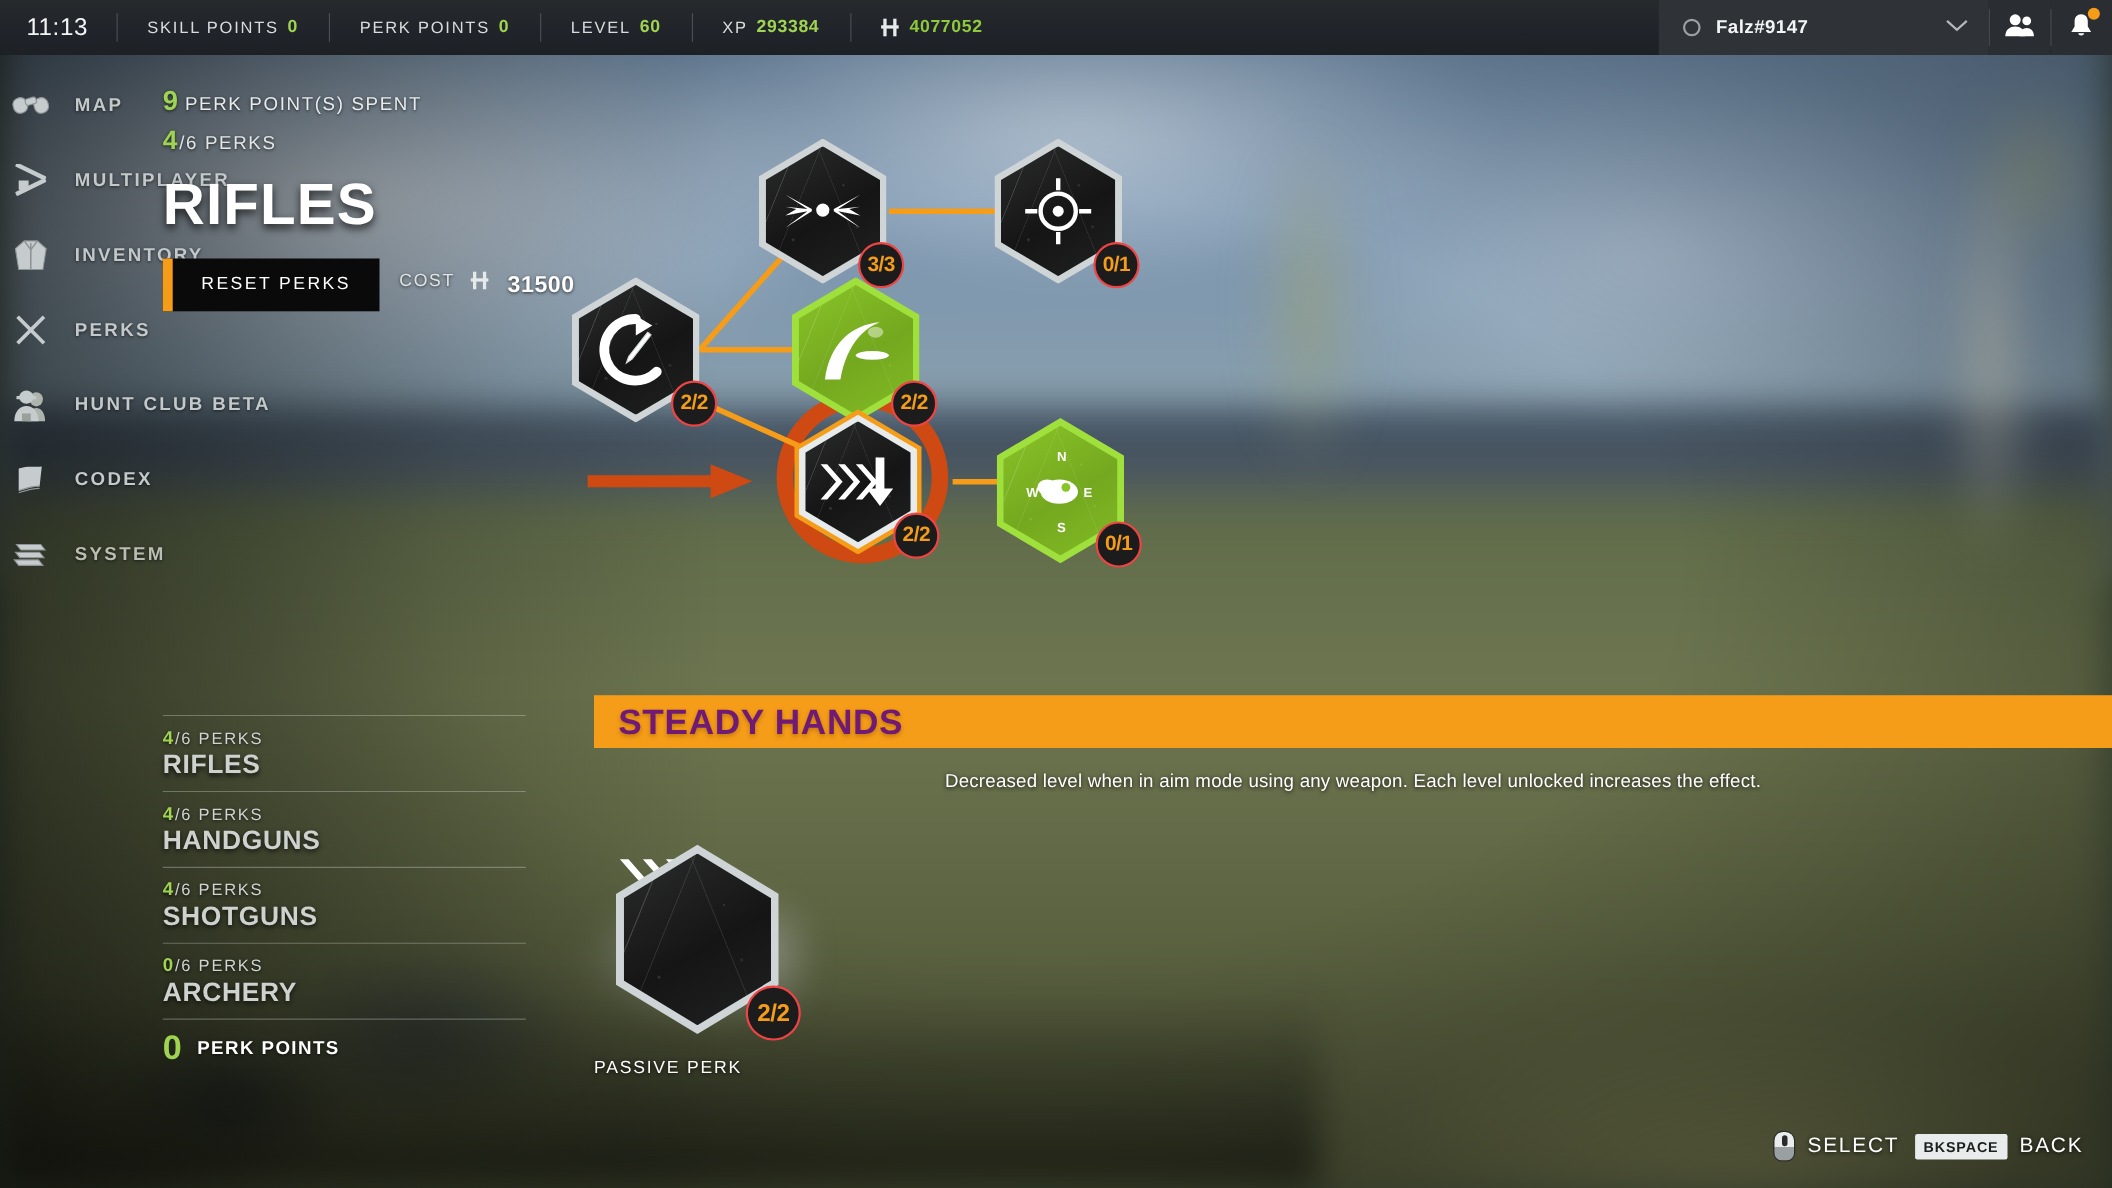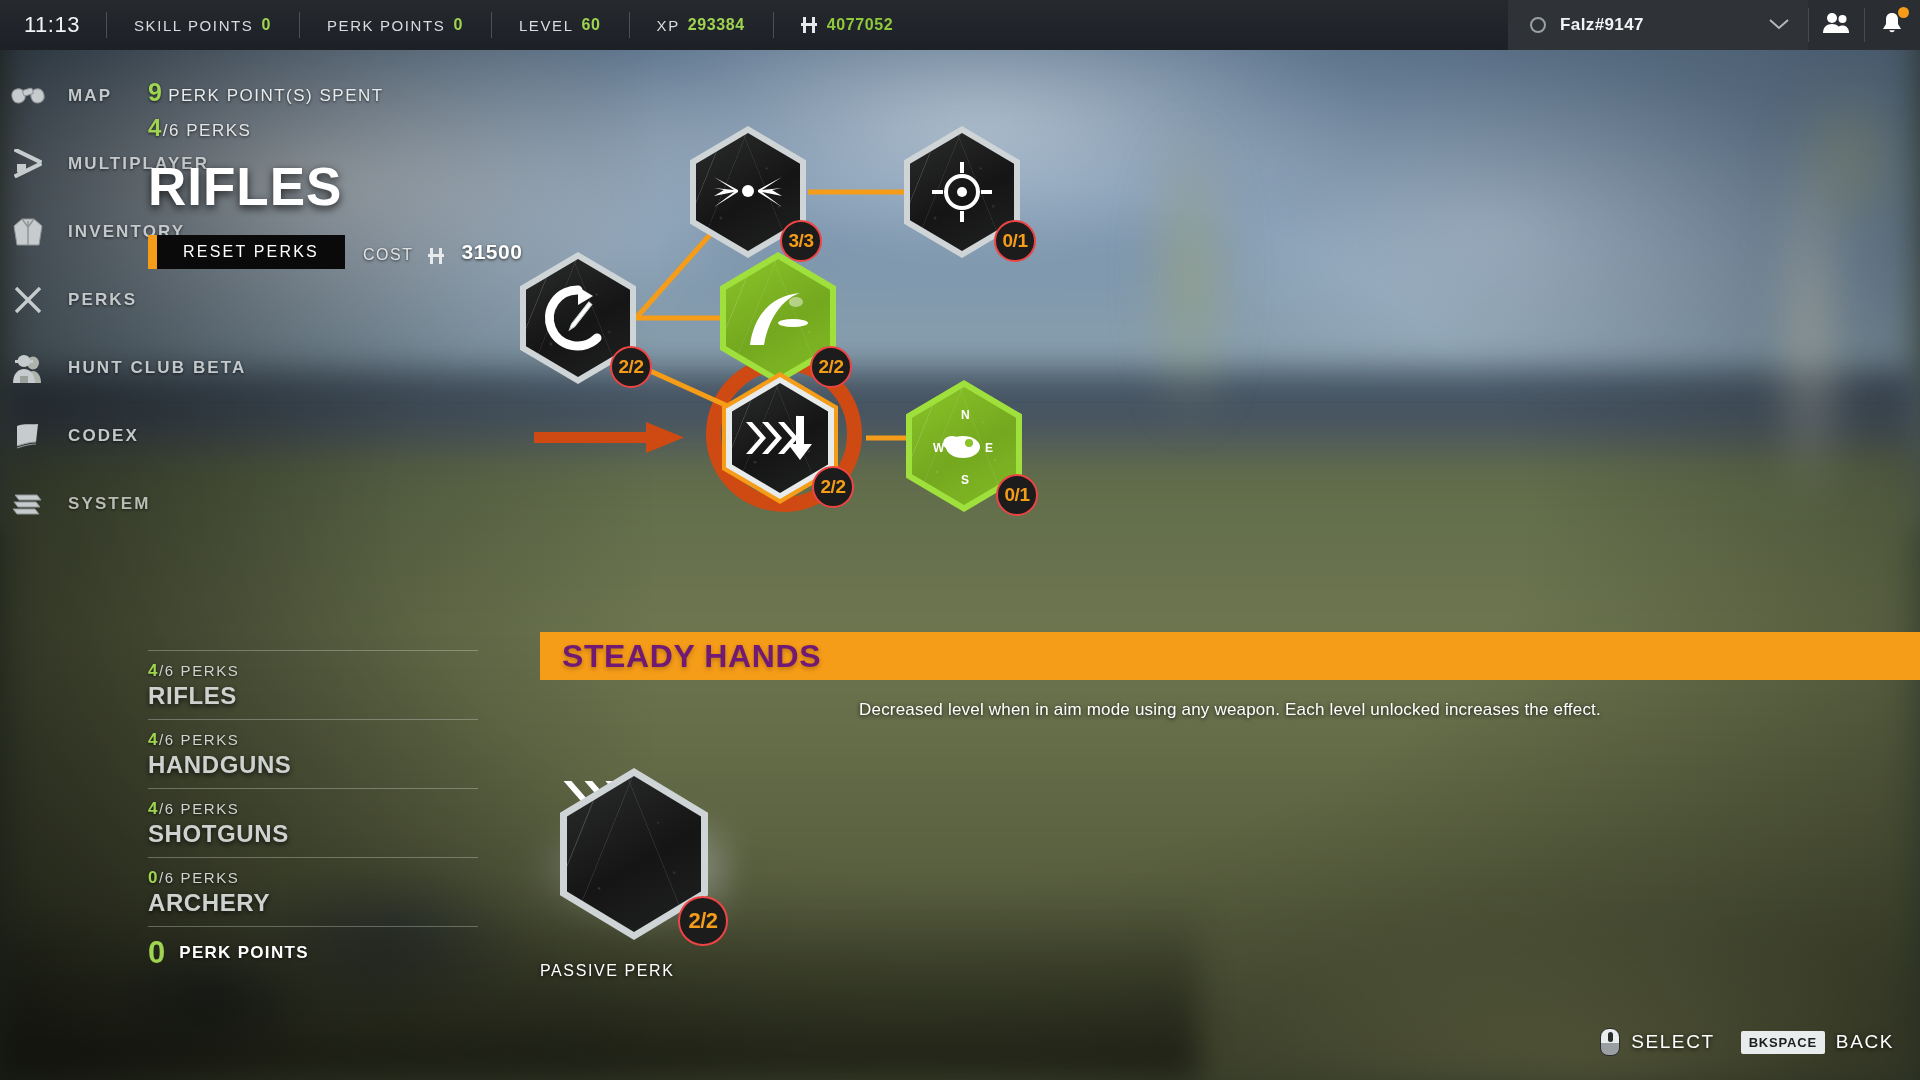--- a/index.html
+++ b/index.html
@@ -146,27 +146,27 @@
   .spent b { color:#9fd451; font-size:25px; font-weight:700; letter-spacing:0; }
   .perkcount { font-size:17px; letter-spacing:1.5px; color:#e2e6e7; margin-top:7px; text-shadow:0 1px 3px rgba(0,0,0,.7);}
   .perkcount b { color:#9fd451; font-size:24px; font-weight:700; }
   .perkcount span.slash { color:#e2e6e7; }
   #cattitle {
     font-size:53px; font-weight:700; letter-spacing:1px; margin-top:14px;
     color:#fff; text-shadow:0 3px 8px rgba(0,0,0,.75);
   }
   #resetrow { display:flex; align-items:center; gap:18px; margin-top:18px; }
   #resetbtn {
-    width:197px; height:34px; background:#0a0a0a;
+    width:197px; height:48px; background:#0a0a0a;
     border-left:9px solid #f59c18;
     display:flex; align-items:center; justify-content:center;
     font-size:16px; font-weight:400; letter-spacing:2.2px; color:#fff;
     cursor:pointer;
   }
-  #costwrap { display:flex; align-items:flex-end; gap:15px; font-size:16px; letter-spacing:1.5px; color:#dfe3e4;
+  #costwrap { display:flex; align-items:flex-start; gap:15px; font-size:16px; letter-spacing:1.5px; color:#dfe3e4;
     text-shadow:0 1px 3px rgba(0,0,0,.7);}
   #costwrap .cv { color:#ffffff; font-size:21px; font-weight:700; letter-spacing:.5px; }
 
   
   #catlist { position:absolute; left:148px; top:650px; width:330px; z-index:20; }
   .cat {
     border-top:1px solid rgba(225,230,228,.32);
     padding:10px 0 9px;
   }
   .cat .sub { font-size:15px; letter-spacing:1.6px; color:#cfd4d1; text-shadow:0 1px 3px rgba(0,0,0,.7); }
@@ -248,21 +248,21 @@
   #preview .glyph { width:148px; height:172px; }
   #preview .badge { width:50px; height:50px; font-size:22px; right:-20px; bottom:-6px; }
   #previewlabel {
     margin-top:22px; font-size:16px; letter-spacing:1.6px; color:#fff;
     text-shadow:0 1px 4px rgba(0,0,0,.85); margin-left:-20px;
   }
 
   
   #footer {
     position:absolute; right:26px; bottom:24px; z-index:30;
-    display:flex; align-items:center; gap:26px;
+    display:flex; align-items:center; gap:14px;
   }
   #footer .fgrp { display:flex; align-items:center; gap:11px; }
   #footer .flbl { font-size:19px; letter-spacing:1.6px; color:#fff; text-shadow:0 1px 4px rgba(0,0,0,.85); }
   .key {
     background:#e8ecec; color:#1d1f1e; font-size:13px; font-weight:700;
     letter-spacing:.8px; padding:4px 8px; border-radius:2px;
   }
   .mouse-ico { width:20px; height:28px; position:relative; }
   .mouse-ico .body {
     position:absolute; inset:0; border-radius:9px 9px 8px 8px;

